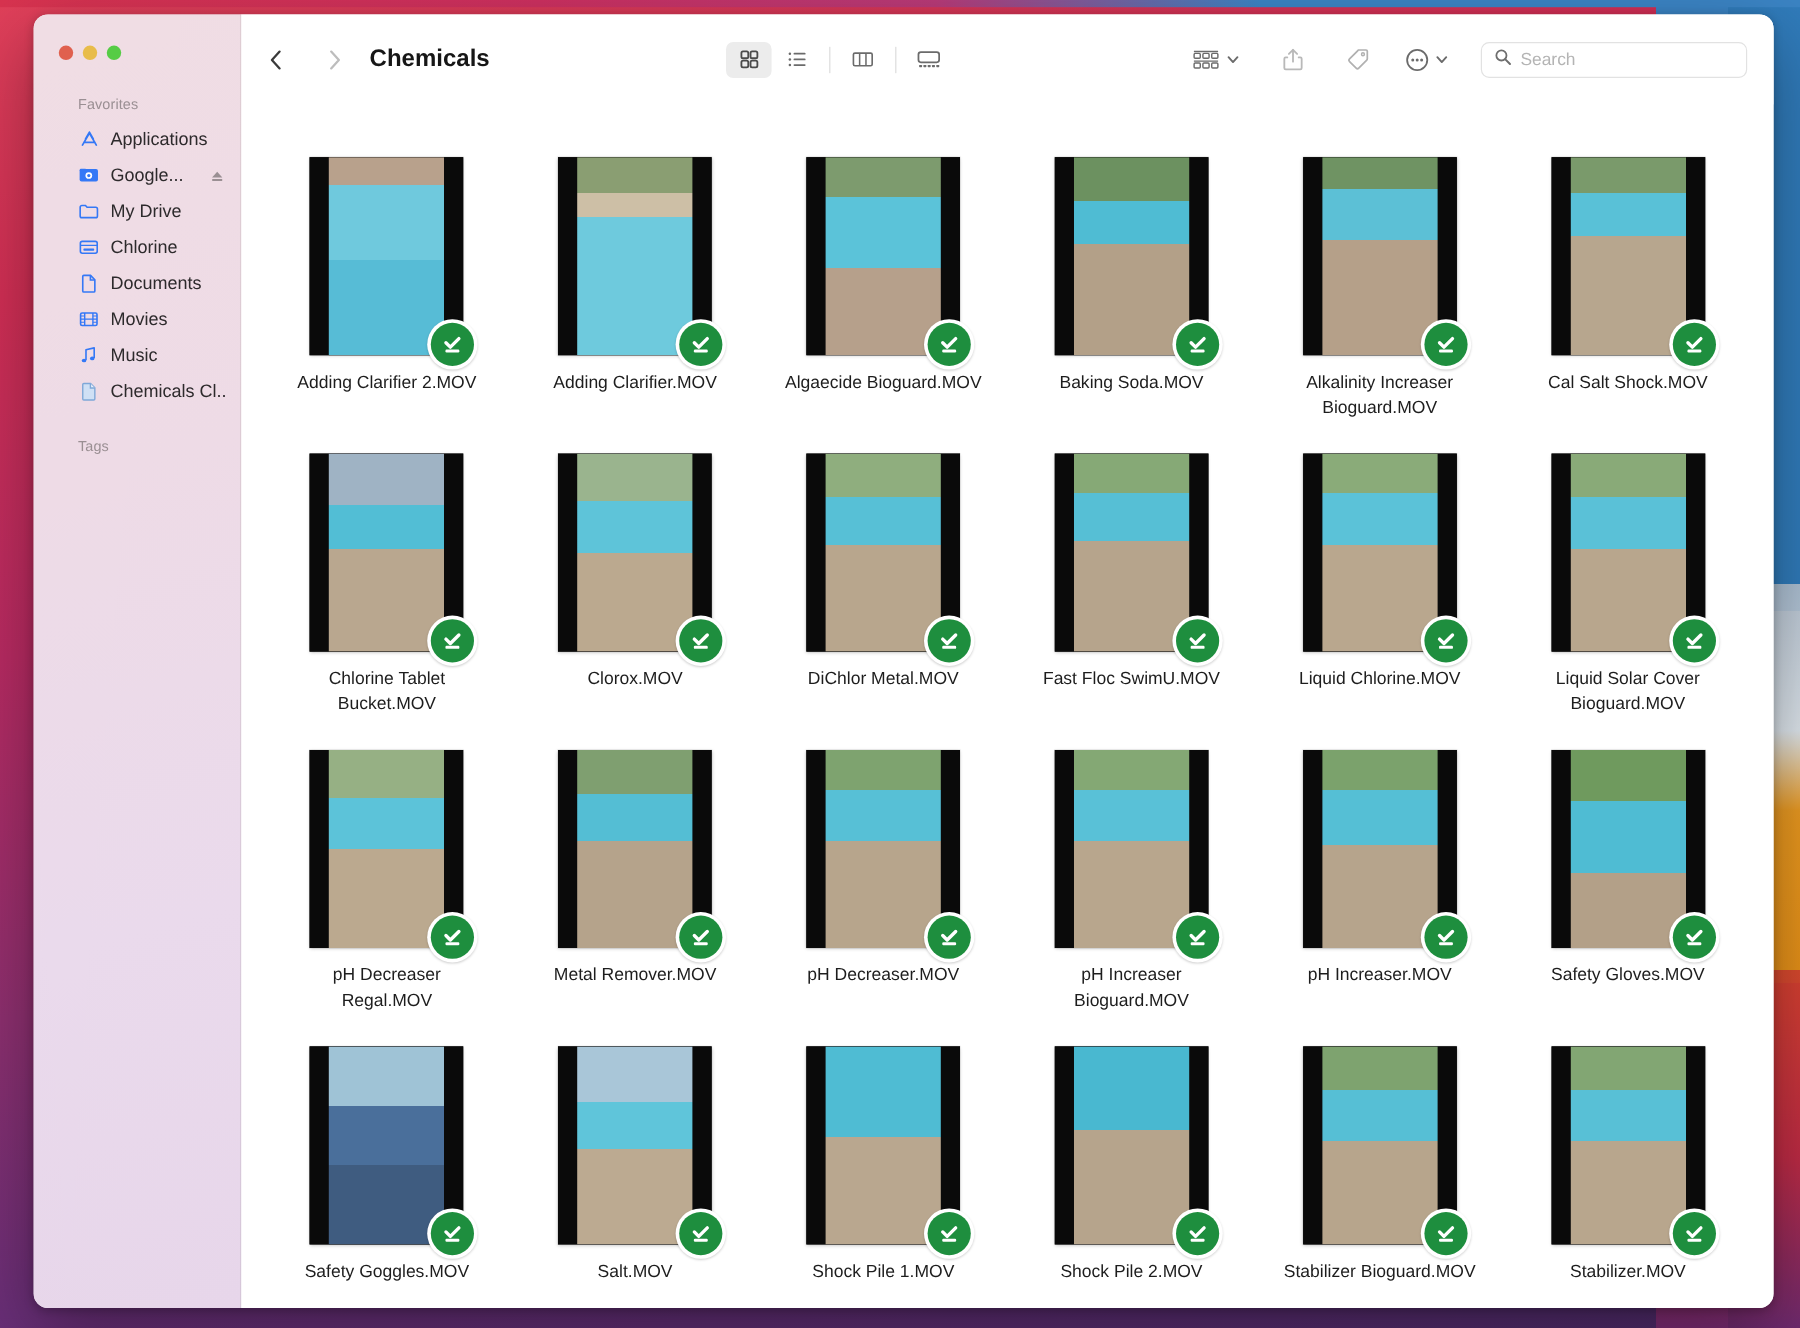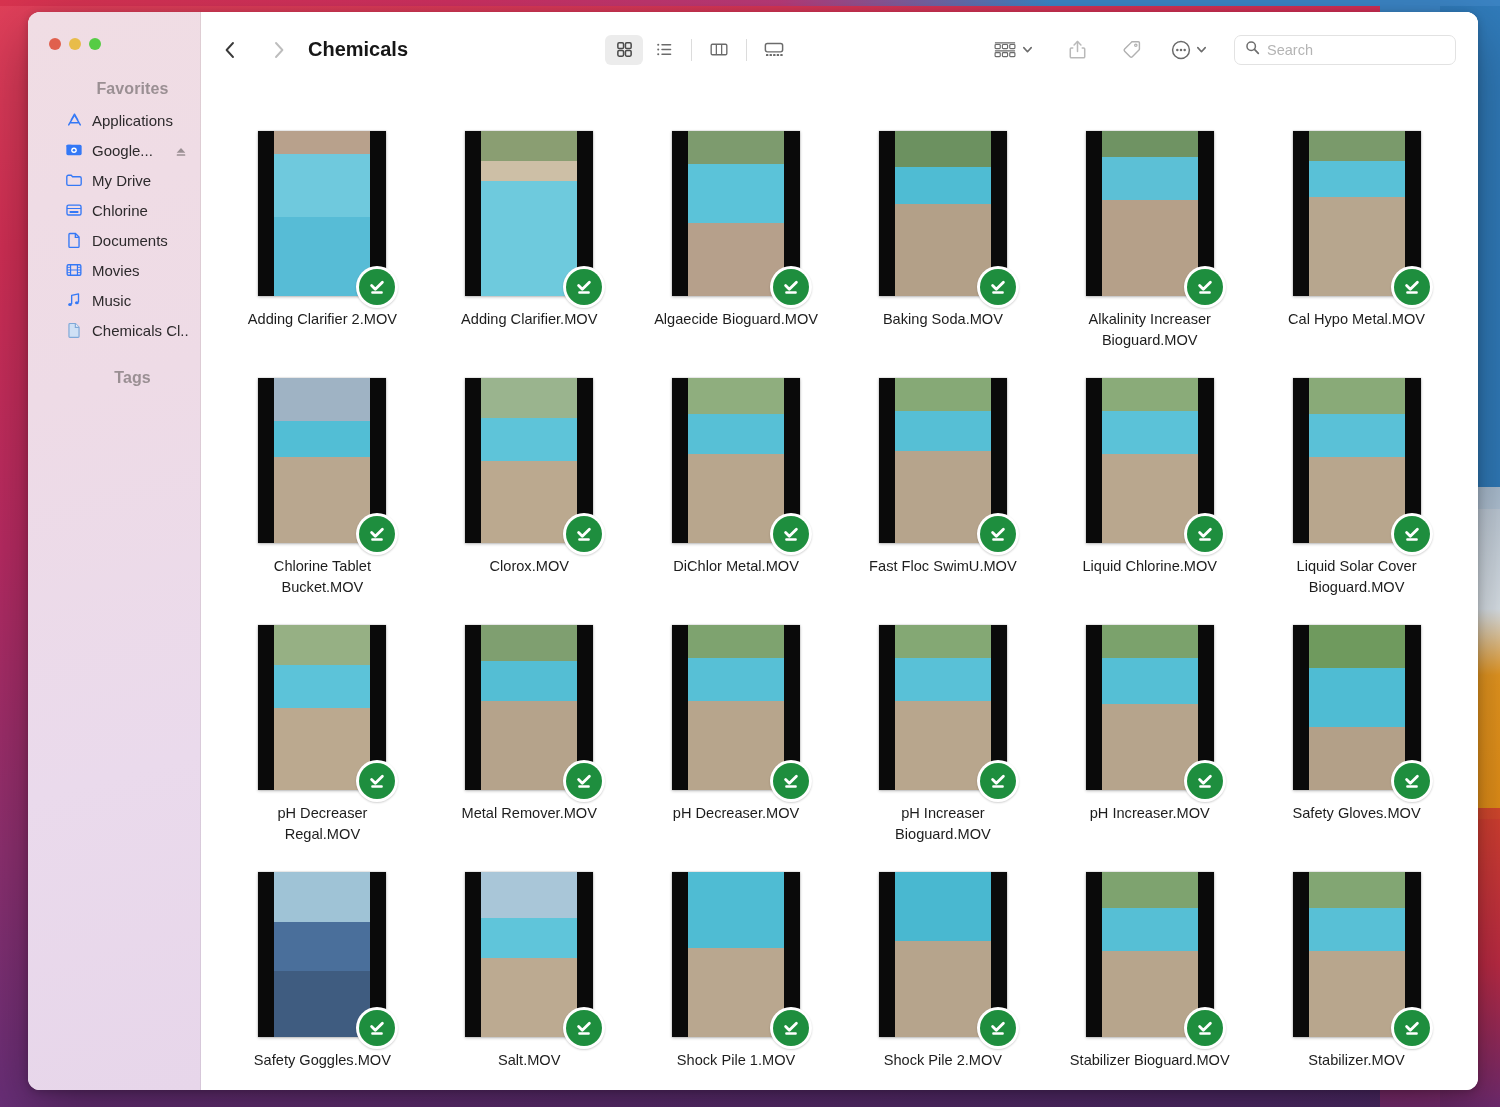--- a/index.html
+++ b/index.html
@@ -70,25 +70,24 @@
     display: flex; gap: 8px;
     padding: 12px 0 0 21px;
     height: 36px; align-items: center;
   }
   .tl { width: 12px; height: 12px; border-radius: 50%; display:block; }
   .tl.red    { background: #e0604e; }
   .tl.yellow { background: #e8bc4a; }
   .tl.green  { background: #56cc45; }
 
   .sb-section-title {
-    font-size: 16px; font-weight: 700;
+    font-size: 12px; font-weight: 400;
     color: #9a8f93;
     padding: 24px 0 7px 37px;
     letter-spacing: .1px;
-    text-align: center;
   }
   .sb-item {
     display: flex; align-items: center;
     gap: 9px;
     height: 30px;
     padding: 0 12px 0 37px;
     color: #2d2a2c;
     font-size: 15px;
     position: relative;
   }
@@ -530,21 +529,21 @@
             </div>
             <div class="badge" style="background: rgb(255, 255, 255);">
               <span class="disc" style="background: rgb(30, 142, 62);">
                 <svg width="24" height="24" viewBox="0 0 24 24">
                   <path d="M6.6 10.6 L10.3 14.3 L17.4 7.2" fill="none" stroke="#ffffff" stroke-width="2.8" stroke-linecap="round" stroke-linejoin="round"></path>
                   <rect x="6.2" y="16.2" width="11.6" height="2.5" rx="1" fill="#ffffff"></rect>
                 </svg>
               </span>
             </div>
           </div>
-          <div class="file-label">Cal Hypo Metal.MOV</div>
+          <div class="file-label">Cal Salt Shock.MOV</div>
         </div>
         <div class="file-cell">
           <div class="thumb-wrap">
             <div class="thumb-inner">
               <div class="vid" style="background-image: linear-gradient(rgb(159, 179, 196) 0px, rgb(159, 179, 196) 26%, rgb(82, 190, 213) 26%, rgb(82, 190, 213) 48%, rgb(185, 167, 143) 48%, rgb(185, 167, 143) 100%);"></div>
             </div>
             <div class="badge" style="background: rgb(255, 255, 255);">
               <span class="disc" style="background: rgb(30, 142, 62);">
                 <svg width="24" height="24" viewBox="0 0 24 24">
                   <path d="M6.6 10.6 L10.3 14.3 L17.4 7.2" fill="none" stroke="#ffffff" stroke-width="2.8" stroke-linecap="round" stroke-linejoin="round"></path>

